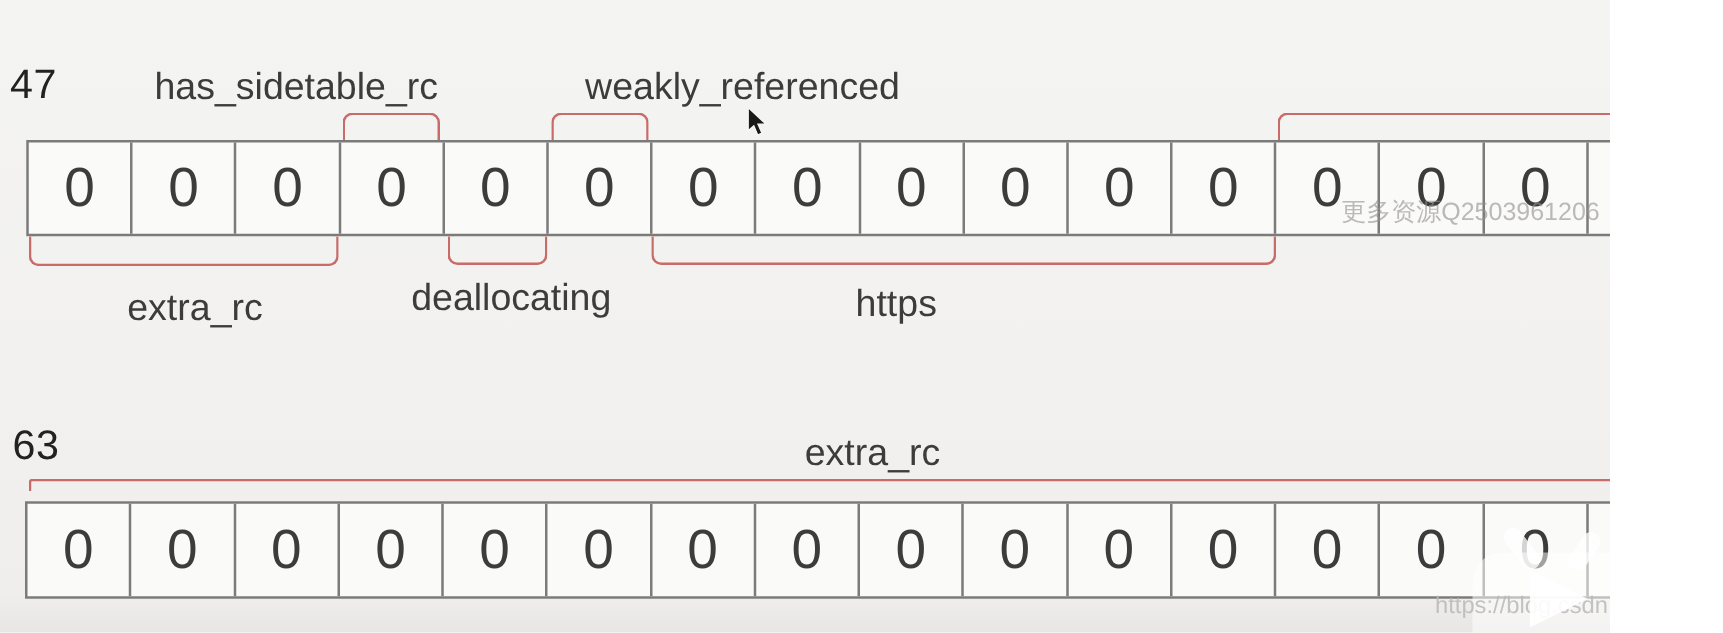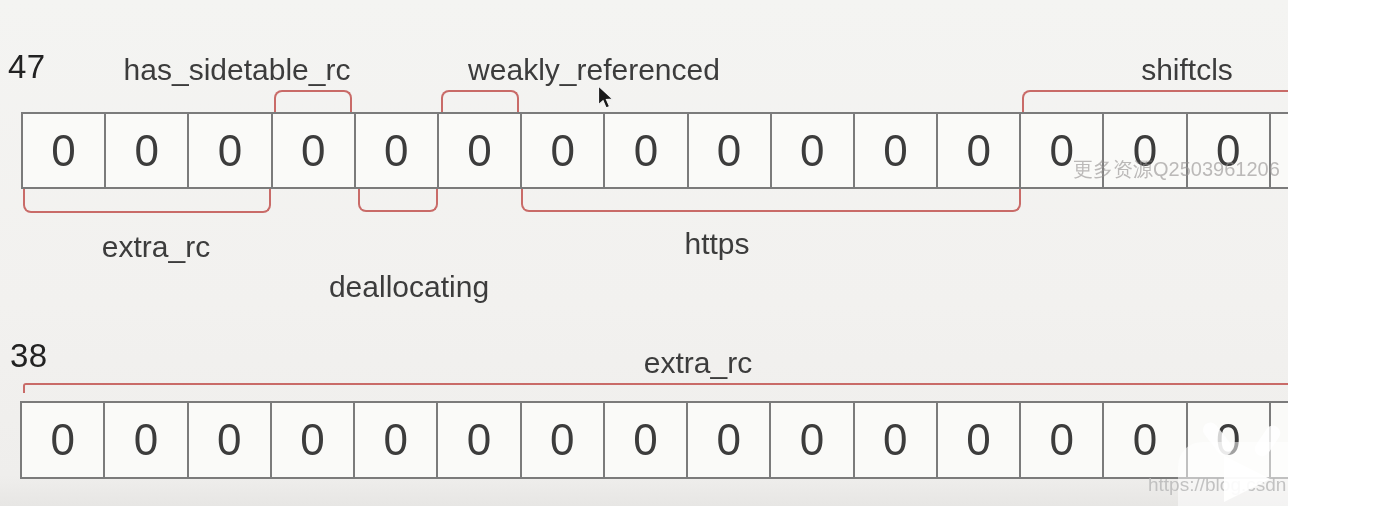--- a/index.html
+++ b/index.html
@@ -66,21 +66,20 @@
   .cursor{position:absolute;left:598px;top:86px;z-index:11;}
 </style>
 </head>
 <body>
 
 <div class="stage">
 
   <div class="num" style="left:8px;top:50px;">47</div>
   <div class="lbl" style="left:237px;top:52px;">has_sidetable_rc</div>
   <div class="lbl" style="left:594px;top:52px;">weakly_referenced</div>
-  <div class="lbl" style="left:1187px;top:52px;">shiftcls</div>
   <div class="num" style="left:1337px;top:50px;font-family:Liberation Mono, monospace;">32</div>
 
   <div class="bracket-up" style="left:274px;top:90px;width:78px;height:24px;"></div>
   <div class="bracket-up" style="left:441px;top:90px;width:78px;height:24px;"></div>
   <div class="bracket-up" style="left:1022px;top:90px;width:331px;height:24px;"></div>
 
   <div class="row" style="left:21px;top:112px;width:1333px;height:77px;">
     <div class="cell">0</div>
     <div class="cell">0</div>
     <div class="cell">0</div>
@@ -97,26 +96,26 @@
     <div class="cell">0</div>
     <div class="cell">0</div>
     <div class="cell">0</div>
   </div>
 
   <div class="bracket-down" style="left:23px;top:189px;width:248px;height:24px;"></div>
   <div class="bracket-down" style="left:358px;top:189px;width:80px;height:23px;"></div>
   <div class="bracket-down" style="left:521px;top:189px;width:500px;height:23px;"></div>
 
   <div class="lbl" style="left:156px;top:229px;">extra_rc</div>
-  <div class="lbl" style="left:409px;top:221px;margin-top:48px;">deallocating</div>
+  <div class="lbl" style="left:409px;top:221px;">deallocating</div>
   <div class="lbl" style="left:717px;top:226px;">https</div>
 
   <div class="wm-center">更多资源Q2503961206</div>
 
-  <div class="num" style="left:10px;top:339px;">38</div>
+  <div class="num" style="left:10px;top:339px;">63</div>
   <div class="lbl" style="left:698px;top:345px;">extra_rc</div>
   <div class="num" style="left:1340px;top:340px;">48</div>
 
   <div class="bracket-up" style="left:23px;top:383px;width:1334px;height:10px;border-radius:3px 3px 0 0;"></div>
 
   <div class="row" style="left:20px;top:401px;width:1334px;height:78px;">
     <div class="cell">0</div>
     <div class="cell">0</div>
     <div class="cell">0</div>
     <div class="cell">0</div>

